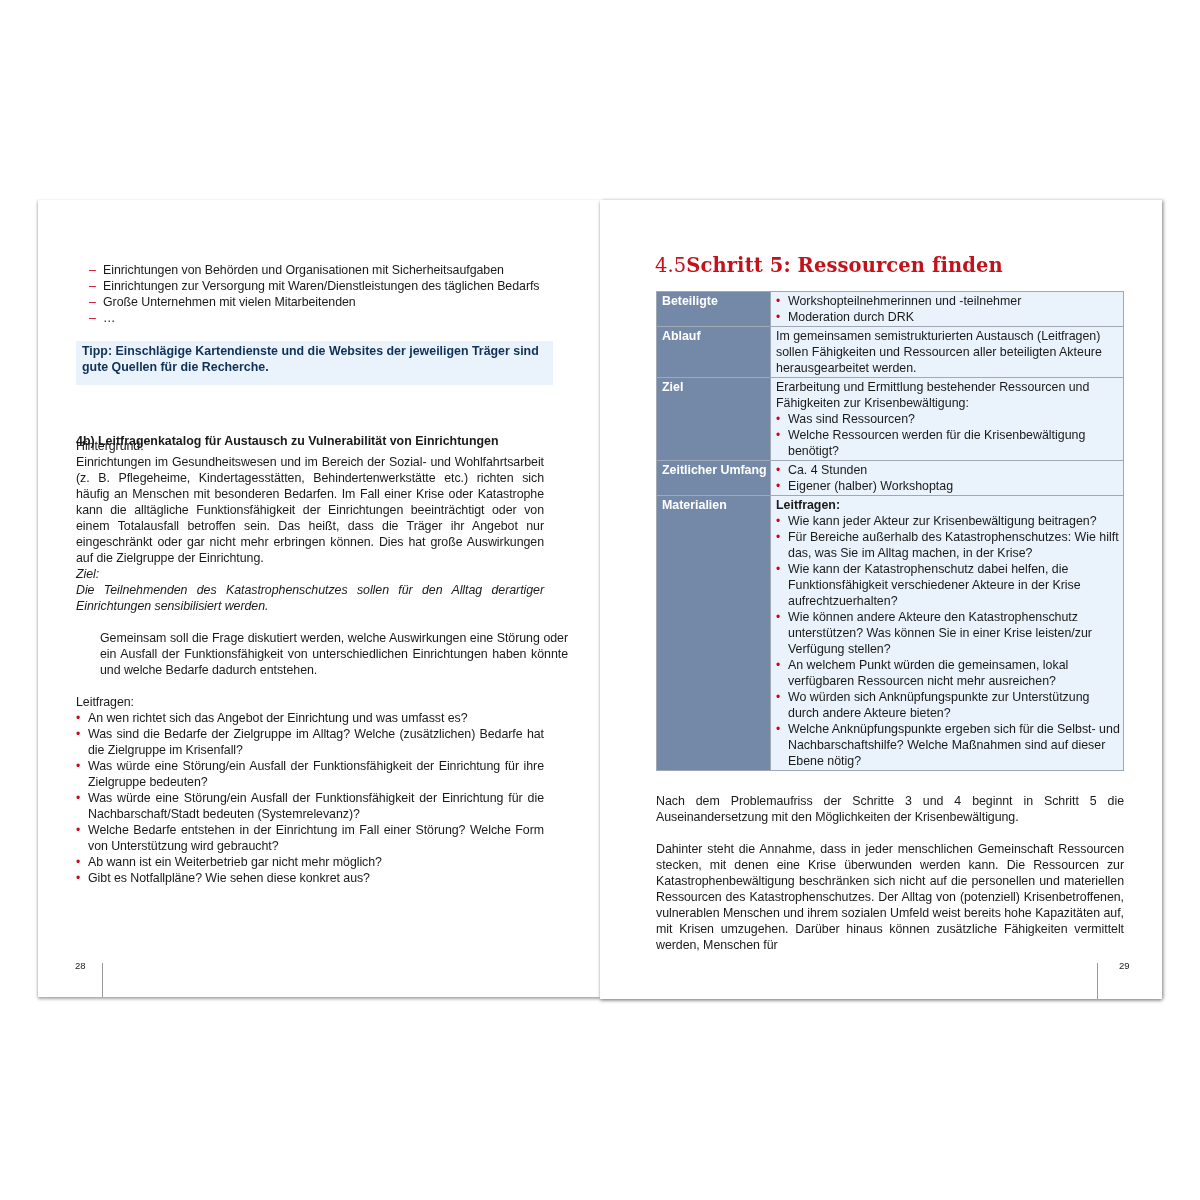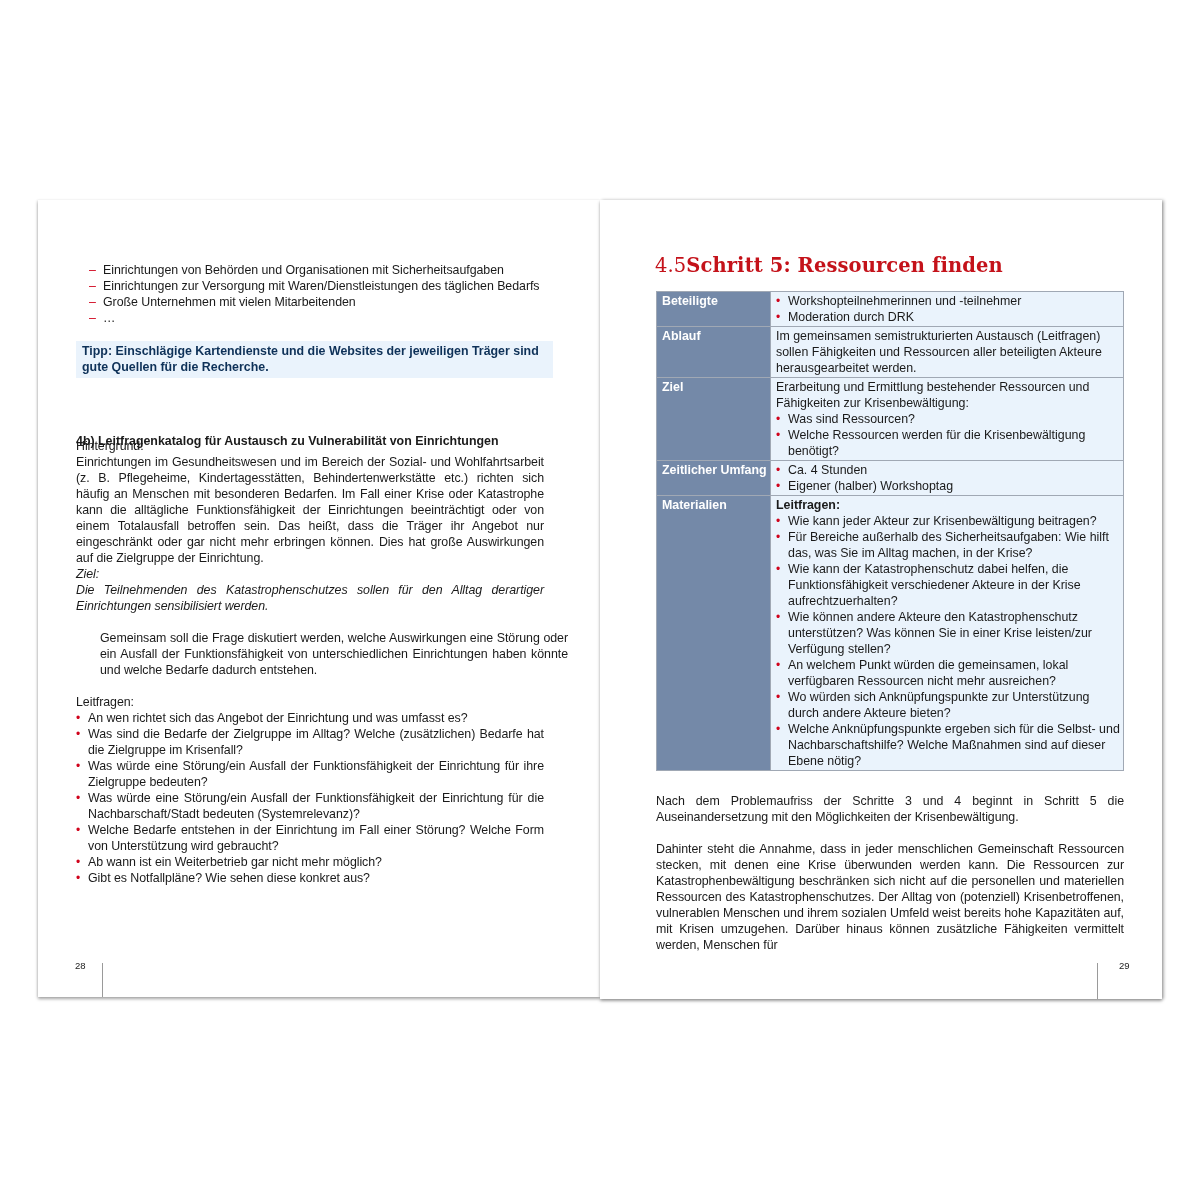--- a/index.html
+++ b/index.html
@@ -7,21 +7,21 @@
          font-family:"Liberation Sans", sans-serif; color:#1a1a1a; }
   .spread { position:absolute; left:38px; top:200px; width:1124px; height:798px; }
   .page { position:absolute; top:0; background:#fff; }
   .page.left { left:0; width:562px; height:797px; box-shadow:0 2px 3px rgba(0,0,0,0.35), -1px 0 2px rgba(0,0,0,0.08); }
   .page.right { left:562px; width:562px; height:799px; box-shadow:0 2px 3px rgba(0,0,0,0.35), 2px 0 3px rgba(0,0,0,0.25); }
   .txt { font-size:12.4px; line-height:16px; letter-spacing:-0.05px; }
   .dash-list { position:absolute; left:51px; top:62px; margin:0; padding:0; list-style:none; }
   .dash-list li { position:relative; padding-left:14px; }
   .dash-list li .mark { position:absolute; left:0; top:0; color:#d0021b; }
   .tip { position:absolute; left:38px; top:141px; width:471px; background:#eaf3fc;
-         padding:2px 0 3px 6px; font-weight:bold; color:#0e3158; font-size:12.4px; line-height:16px; }
+         padding:2px 0 10px 6px; font-weight:bold; color:#0e3158; font-size:12.4px; line-height:16px; }
   .subhead { position:absolute; left:38px; top:206px; font-weight:bold; font-size:12.4px;margin-top:28px; }
   .block { position:absolute; left:38px; width:468px; text-align:justify; }
   .bullets { margin:0; padding:0; list-style:none; }
   .bullets li { position:relative; padding-left:12px; }
   .bullets li .dot { position:absolute; left:0; top:0; color:#d0021b; font-size:12px; }
   .pageno { position:absolute; font-size:9.5px; color:#222; }
   .vline { position:absolute; width:1px; background:#9a9a9a; }
   .heading { position:absolute; left:617px; top:54px; margin:0; font-family:"DejaVu Serif", serif;
              font-weight:bold; color:#c4121a; font-size:19.5px; letter-spacing:0.1px; }
   .heading .num { font-weight:normal; }
@@ -120,21 +120,21 @@
           <li><span class="dot">•</span><span>Eigener (halber) Workshoptag</span></li>
         </ul>
       </td>
     </tr>
     <tr>
       <td class="th">Materialien</td>
       <td class="tv">
         <div style="font-weight:bold;">Leitfragen:</div>
         <ul class="bullets">
           <li><span class="dot">•</span><span>Wie kann jeder Akteur zur Krisenbewältigung beitragen?</span></li>
-          <li><span class="dot">•</span><span>Für Bereiche außerhalb des Sicherheitsaufgaben: Wie hilft das, was Sie im Alltag machen, in der Krise?</span></li>
+          <li><span class="dot">•</span><span>Für Bereiche außerhalb des Katastrophenschutzes: Wie hilft das, was Sie im Alltag machen, in der Krise?</span></li>
           <li><span class="dot">•</span><span>Wie kann der Katastrophenschutz dabei helfen, die Funktionsfähigkeit verschiedener Akteure in der Krise aufrechtzuerhalten?</span></li>
           <li><span class="dot">•</span><span>Wie können andere Akteure den Katastrophenschutz unterstützen? Was können Sie in einer Krise leisten/zur Verfügung stellen?</span></li>
           <li><span class="dot">•</span><span>An welchem Punkt würden die gemeinsamen, lokal verfügbaren Ressourcen nicht mehr ausreichen?</span></li>
           <li><span class="dot">•</span><span>Wo würden sich Anknüpfungspunkte zur Unterstützung durch andere Akteure bieten?</span></li>
           <li><span class="dot">•</span><span>Welche Anknüpfungspunkte ergeben sich für die Selbst- und Nachbarschaftshilfe? Welche Maßnahmen sind auf dieser Ebene nötig?</span></li>
         </ul>
       </td>
     </tr>
   </tbody>
     </table>

